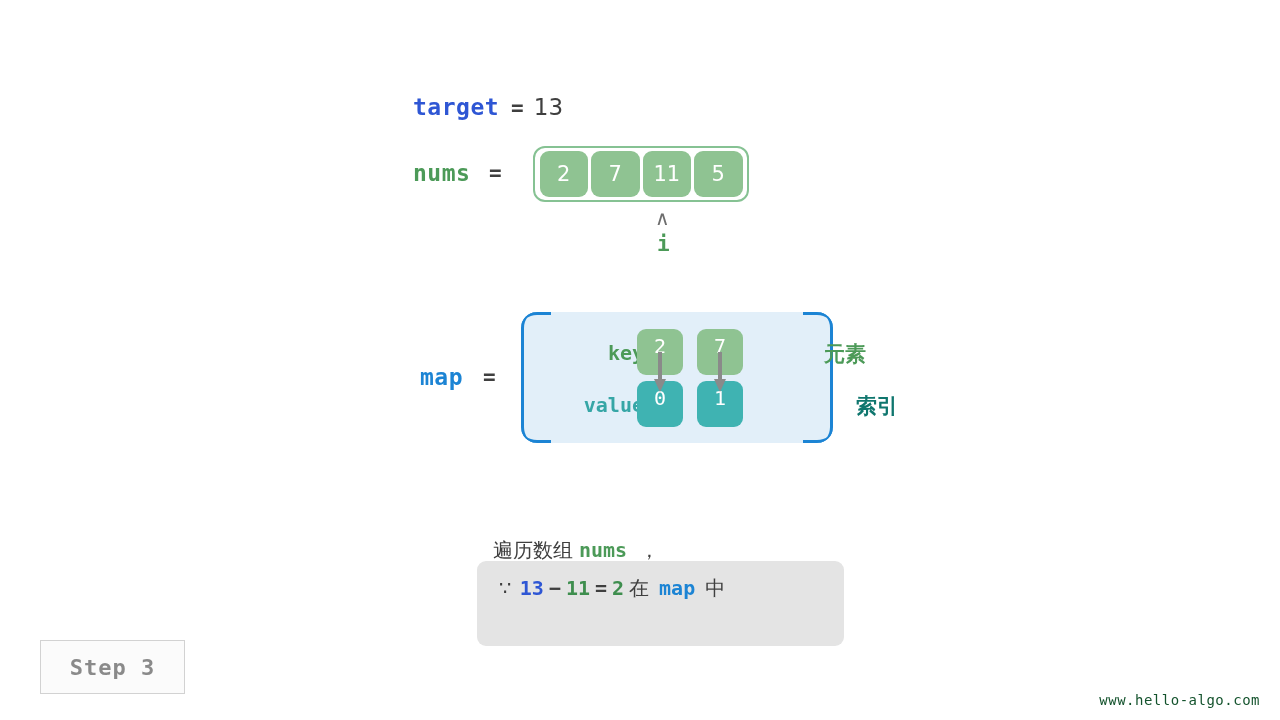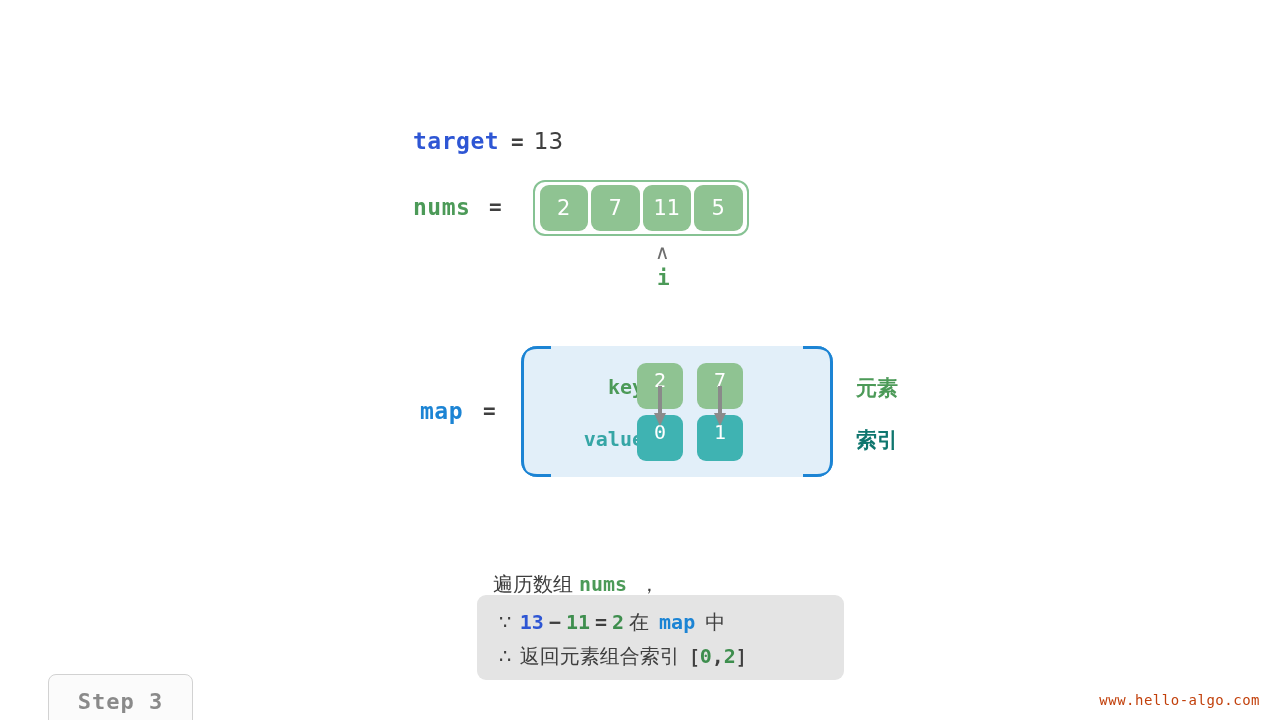--- a/index.html
+++ b/index.html
@@ -9,21 +9,21 @@
   }
   body {
     width: 1280px;
     height: 720px;
     position: relative;
     overflow: hidden;
     font-family: "DejaVu Sans Mono", "Liberation Mono", monospace;
     color: #3f3f3f;
   }
 
-  .abs { position: absolute; margin-top: 34px; }
+  .abs { position: absolute; }
 
   
   .mono {
     font-family: "DejaVu Sans Mono", "Liberation Mono", monospace;
     font-weight: bold;
   }
 
   
   #target-row {
     left: 0; top: 92px; width: 1000px;
@@ -152,21 +152,21 @@
 
   .map-arrow {
     position: absolute;
     top: 40px;
     width: 14px; height: 40px;
     left: 0;
   }
 
   
   #legend-element {
-    left: 856px; top: 340px;
+    left: 824px; top: 340px;
     font-size: 21px; font-weight: bold; color: #4C9A58;
     font-family: "DejaVu Sans","Liberation Sans",sans-serif;
   }
   #legend-index {
     left: 856px; top: 392px;
     font-size: 21px; font-weight: bold; color: #0f766e;
     font-family: "DejaVu Sans","Liberation Sans",sans-serif;
   }
 
   
@@ -210,40 +210,40 @@
     font-weight: bold;
   }
   .c-blue  { color: #2E56D4; }
   .c-lblue { color: #1C84D4; }
   .c-green { color: #3E8E4E; }
   .c-dark  { color: #3f3f3f; }
   .sp { margin: 0 5px; }
 
   
   #step-badge {
-    left: 48px; top: 640px;
+    left: 40px; top: 640px;
     width: 145px; height: 54px;
     border: 1.5px solid #d2d2d2;
-    border-radius: 8px;
+    border-radius: 0;
     background: #fbfbfb;
     display: flex; align-items: center; justify-content: center;
     font-family: "DejaVu Sans Mono","Liberation Mono",monospace;
     font-weight: bold;
     font-size: 22px;
     color: #8a8a8a;
     letter-spacing: 1px;
     box-sizing: border-box;
   }
 
   
   #watermark {
     right: 20px; bottom: 12px;
     font-family: "DejaVu Sans Mono","Liberation Mono",monospace;
     font-size: 14px;
-    color: #c2410c;
+    color: #14532d;
     letter-spacing: 0.5px;
   }
 </style>
 </head>
 <body>
 
 <div class="abs" id="target-row">
   <span class="mono lbl">target</span><span class="eq mono">=</span><span class="val">13</span>
 </div>
 
@@ -287,20 +287,17 @@
 <div class="abs" id="legend-index">索引</div>
 
 <div class="abs" id="caption-line">
   <span>遍历数组</span><span class="code">nums</span><span class="comma">，</span>
 </div>
 
 <div class="abs" id="note-box">
   <div class="note-line">
     <span class="sym">∵</span><span class="mono-b c-blue">13</span><span class="sp mono-b c-dark">−</span><span class="mono-b c-green">11</span><span class="sp mono-b c-dark">=</span><span class="mono-b c-green">2</span><span class="sp">在</span><span class="mono-b c-lblue sp">map</span><span class="sp">中</span>
   </div>
-  <div class="note-line">
-    <span class="sym">∴</span><span>返回元素组合索引</span><span class="mono-b c-dark">［</span><span class="mono-b c-green">0</span><span class="mono-b c-dark">,</span><span class="mono-b c-green">2</span><span class="mono-b c-dark">］</span>
-  </div>
 </div>
 
 <div class="abs" id="step-badge">Step 3</div>
 
 <div class="abs" id="watermark">www.hello-algo.com</div>
 
 </body></html>

